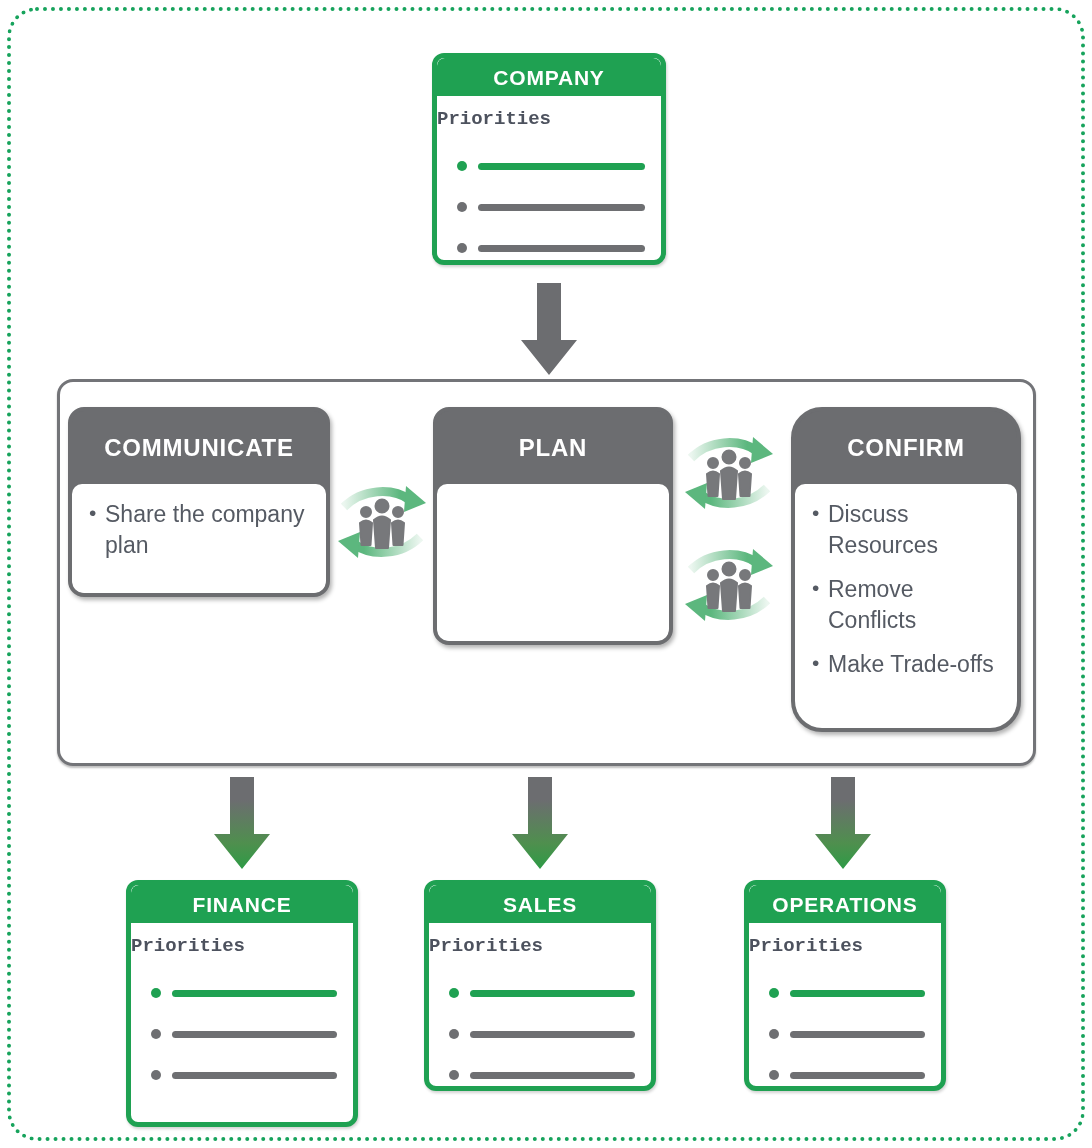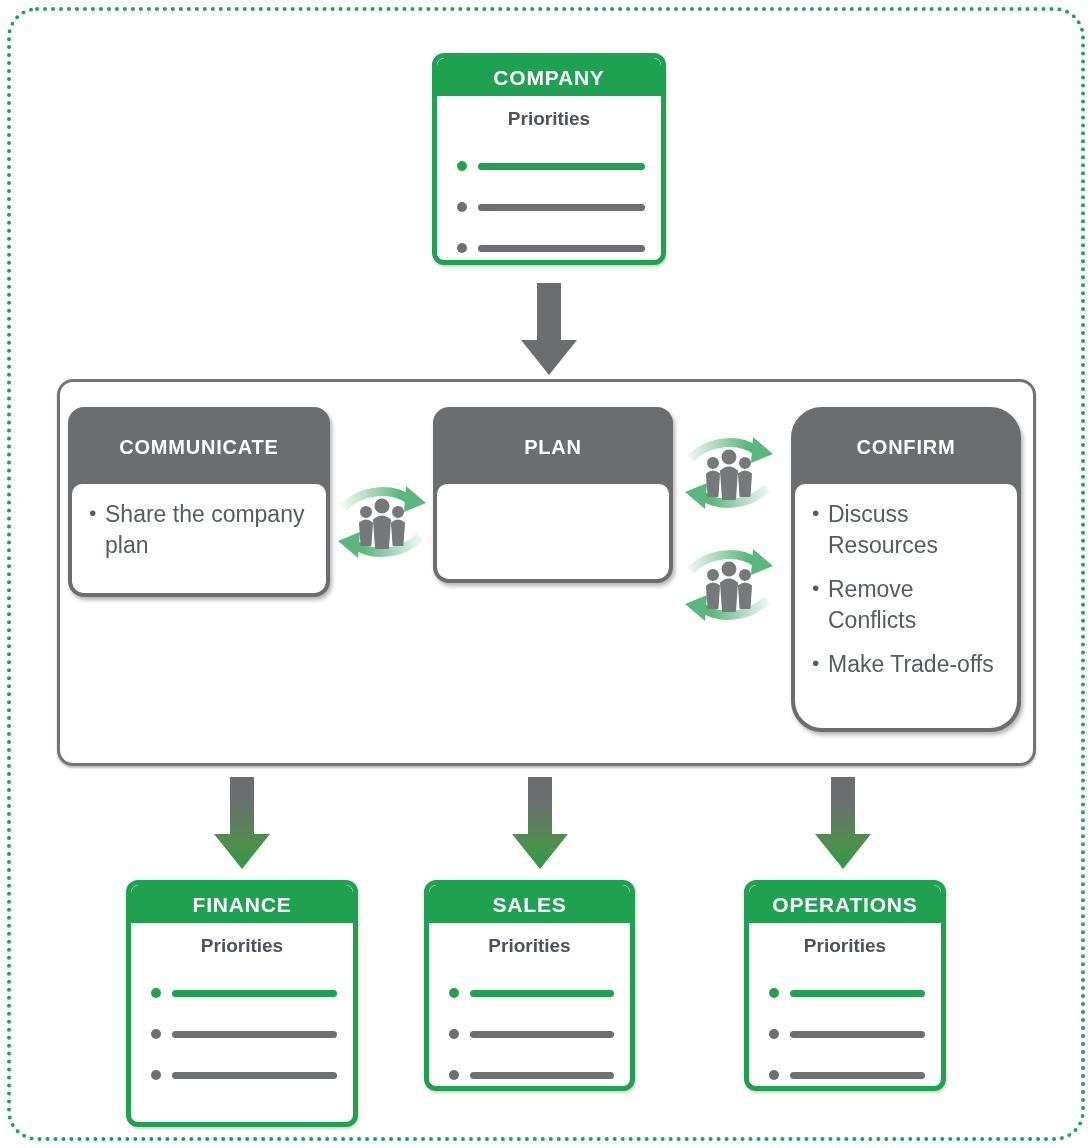--- a/index.html
+++ b/index.html
@@ -36,24 +36,24 @@
     font-size:21px;
     letter-spacing:0.8px;
     text-align:center;
     height:41px;
     line-height:40px;
     border-bottom:3px solid #ffffff;
     border-radius:8px 8px 0 0;
   }
   .green-card .bd{padding-top:9px;}
   .pr-title{
-    text-align:center;
     font-weight:700;
     font-size:19px;
     color:#4d525e;
+    font-family:Liberation Mono, monospace;
   }
   .pr-row{
     display:flex;align-items:center;
     margin:31px 16px 0 20px;
     height:10px;
   }
   .pr-row:first-of-type{margin-top:22px;}
   .pr-dot{width:10px;height:10px;border-radius:50%;background:#6e6f72;flex:0 0 auto;}
   .pr-bar{height:7px;border-radius:4px;background:#6e6f72;margin-left:11px;flex:1 1 auto;}
   .pr-row.green .pr-dot{background:#1fa152;}
@@ -75,21 +75,21 @@
     border:4px solid #6c6d70;
     border-radius:16px;
     background:#6c6d70;
     box-shadow:2px 3px 4px rgba(0,0,0,0.30);
     overflow:hidden;
   }
   .dark-card .hd{
     background:#6c6d70;
     color:#ffffff;
     font-weight:700;
-    font-size:20px;
+    font-size:24px;
     letter-spacing:0.8px;
     text-align:center;
     height:73px;
     line-height:73px;
   }
   .dark-card .bd{
     background:#ffffff;
     border-radius:10px;
     height:calc(100% - 73px);
     padding:15px 20px 0 16px;
@@ -144,21 +144,21 @@
 
   <div class="dark-card" style="left:68px;top:407px;width:262px;height:190px;">
     <div class="hd">COMMUNICATE</div>
     <div class="bd">
       <ul>
         <li>Share the company plan</li>
       </ul>
     </div>
   </div>
 
-  <div class="dark-card" style="left:433px;top:407px;width:240px;height:176px;">
+  <div class="dark-card" style="left:433px;top:407px;width:240px;height:238px;">
     <div class="hd">PLAN</div>
     <div class="bd">
       <ul>
       </ul>
     </div>
   </div>
 
   <div class="dark-card" style="left:791px;top:407px;width:230px;height:325px;border-radius:31px;">
     <div class="hd">CONFIRM</div>
     <div class="bd">
@@ -288,21 +288,21 @@
           <span class="pr-dot"></span>
           <span class="pr-bar"></span>
         </div>
       <div class="pr-row">
           <span class="pr-dot"></span>
           <span class="pr-bar"></span>
         </div>
     </div>
   </div>
 
-  <div class="green-card" style="left:424px;top:880px;width:211px;height:211px;">
+  <div class="green-card" style="left:424px;top:880px;width:232px;height:211px;">
     <div class="hd">SALES</div>
     <div class="bd">
       <div class="pr-title">Priorities</div>
       <div class="pr-row green">
           <span class="pr-dot"></span>
           <span class="pr-bar"></span>
         </div>
       <div class="pr-row">
           <span class="pr-dot"></span>
           <span class="pr-bar"></span>

